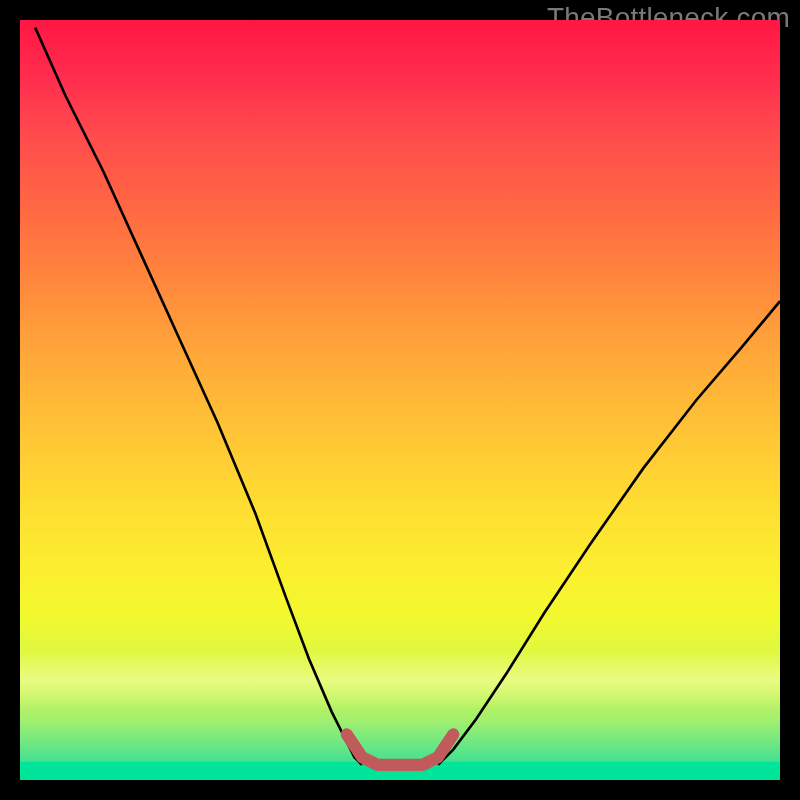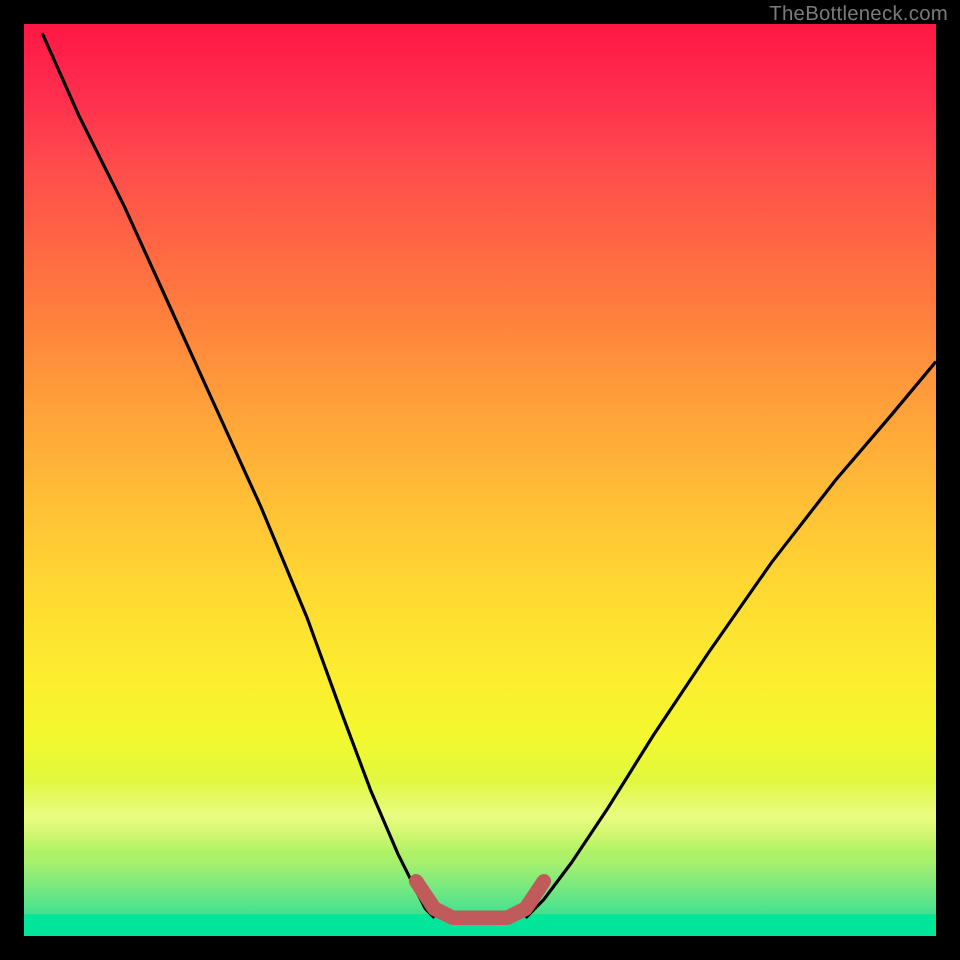--- a/index.html
+++ b/index.html
@@ -15,21 +15,21 @@
     position: relative;
     width: 800px;
     height: 800px;
     background: #000000;
   }
   .watermark {
     position: absolute;
     top: 2px;
     right: 10px;
     color: #7a7a7a;
-    font-size: 17px;
+    font-size: 28px;
     letter-spacing: 0.2px;
   }
   .plot {
     position: absolute;
     left: 20px;
     top: 20px;
     width: 760px;
     height: 760px;
     overflow: hidden;
   }

